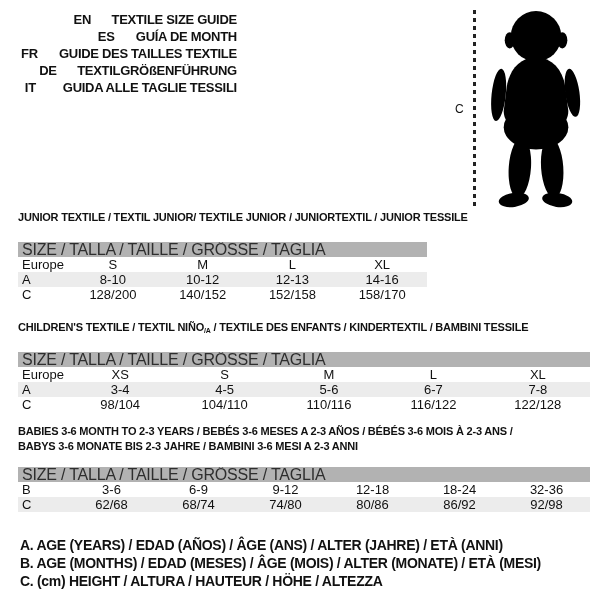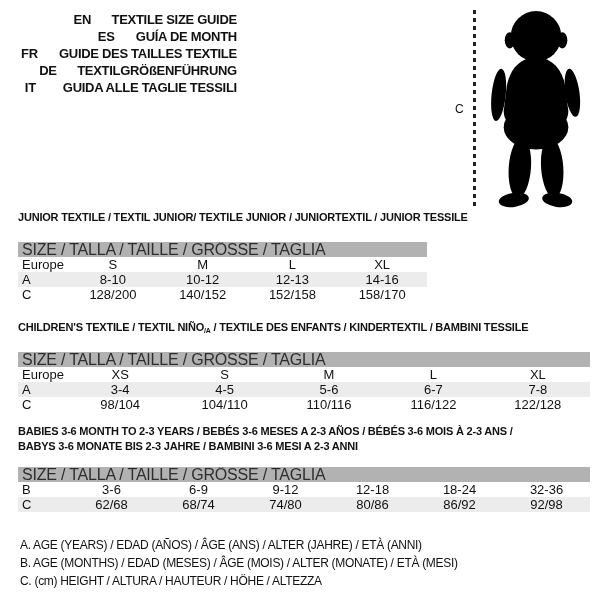--- a/index.html
+++ b/index.html
@@ -52,21 +52,21 @@
     font-size:16px;color:#2e2e2e;line-height:15px;padding-left:4px;
     letter-spacing:-0.2px;white-space:nowrap;overflow:hidden;
   }
   .trow{display:flex;height:15px;line-height:15px;font-size:13px;}
   .trow.shaded{background:var(--row-shade);}
   .tlabel{width:50px;padding-left:4px;}
   .tcell{flex:1;text-align:center;}
 
   
   .footnotes{position:absolute;left:20px;top:536px;}
-  .footnote{font-size:12px;font-weight:400;letter-spacing:-0.3px;line-height:18px;white-space:nowrap;}
+  .footnote{font-size:14px;font-weight:700;letter-spacing:-0.3px;line-height:18px;white-space:nowrap;}
 </style>
 </head>
 <body>
 
 <div class="page">
 
   <div class="lang-list">
     <div class="lang-row">
       <span class="lang-code">EN</span>
       <span class="lang-title">TEXTILE SIZE GUIDE</span>

